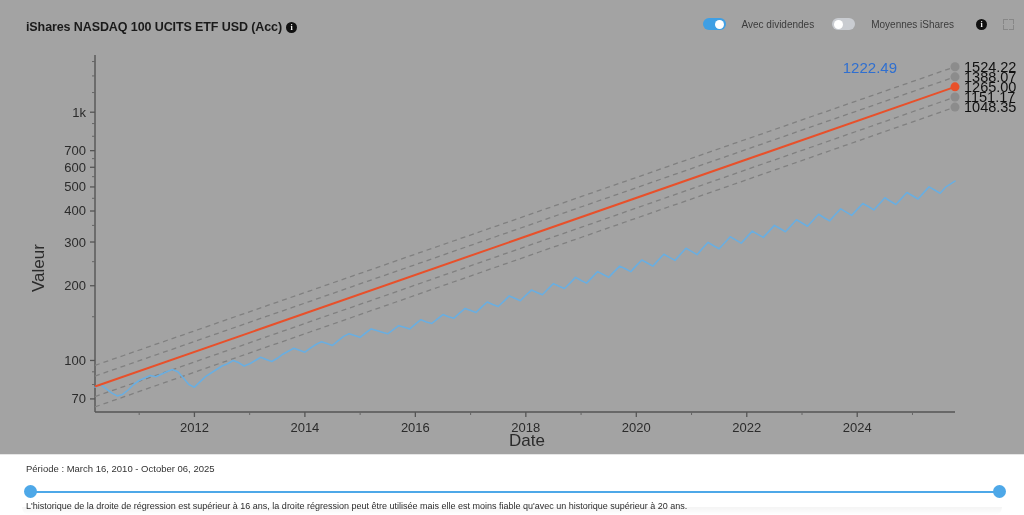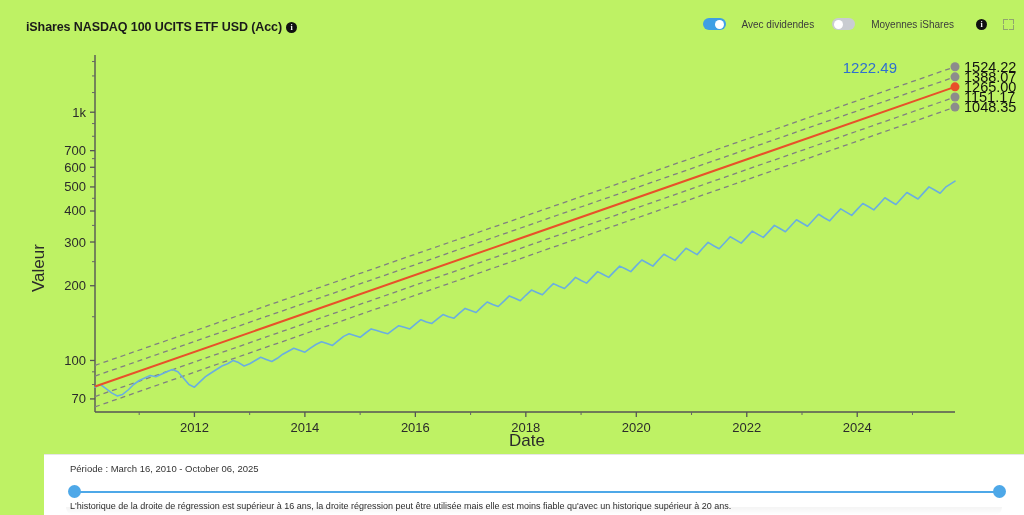--- a/index.html
+++ b/index.html
@@ -8,21 +8,21 @@
   }
   body {
     width: 1024px; height: 515px;
     font-family: "Liberation Sans", sans-serif;
     overflow: hidden;
     position: relative;
     color: #222;
   }
   #app {
     position: absolute; inset: 0;
-    background: #bef264;
+    background: #a3a3a3;
   }
 
   
   .header {
     position: absolute;
     top: 0; left: 0; right: 0;
     height: 44px;
   }
   .title {
     position: absolute;
@@ -123,21 +123,20 @@
     fill: #2f6fd0;
   }
 
   
   .footer {
     position: absolute;
     left: 0; right: 0; bottom: 0;
     height: 60px;
     border-top: 1px solid #e6e6e6;
     background: #fff;
-    margin-left: 44px;
   }
   .period {
     position: absolute;
     left: 26px; top: 8px;
     font-size: 9.5px;
     color: #333;
     white-space: nowrap;
   }
   .slider {
     position: absolute;

